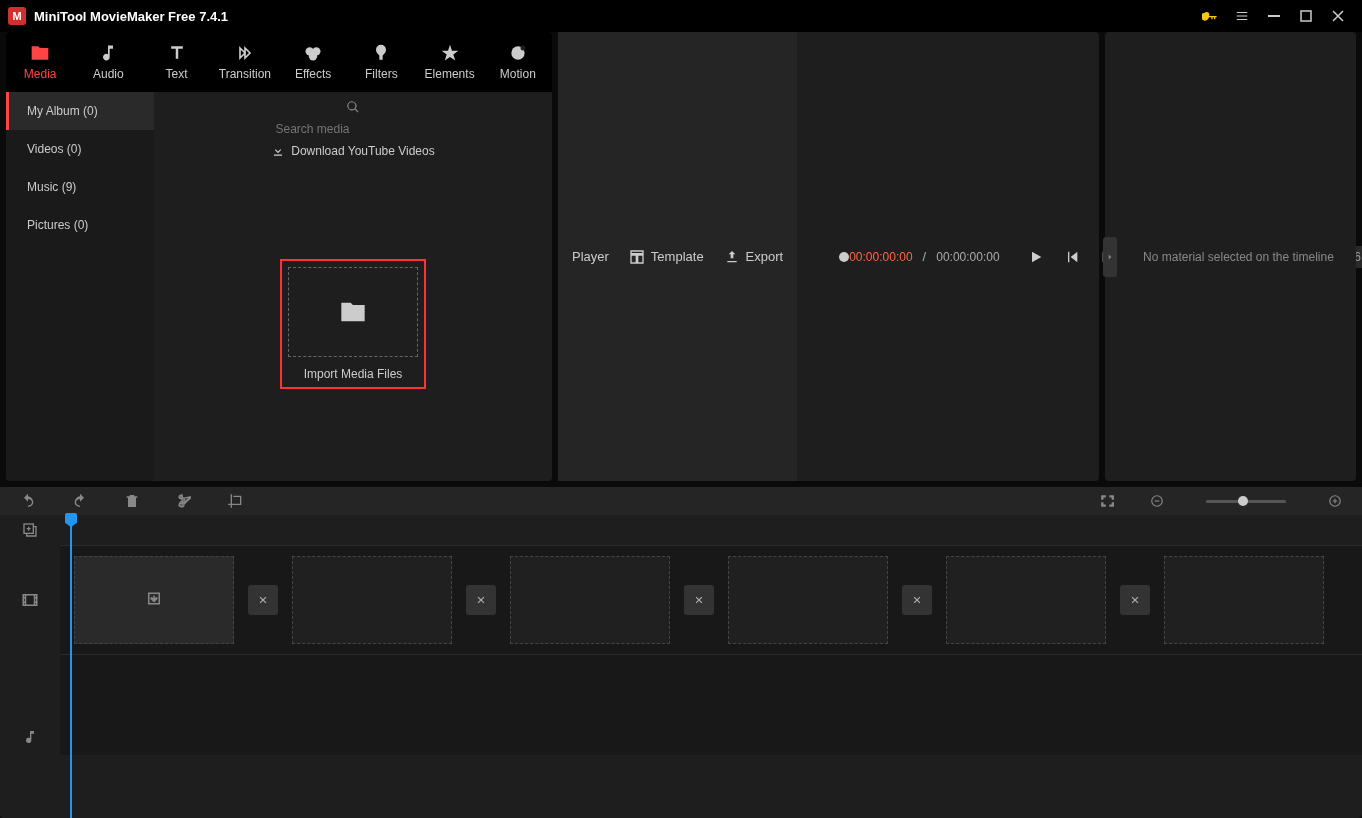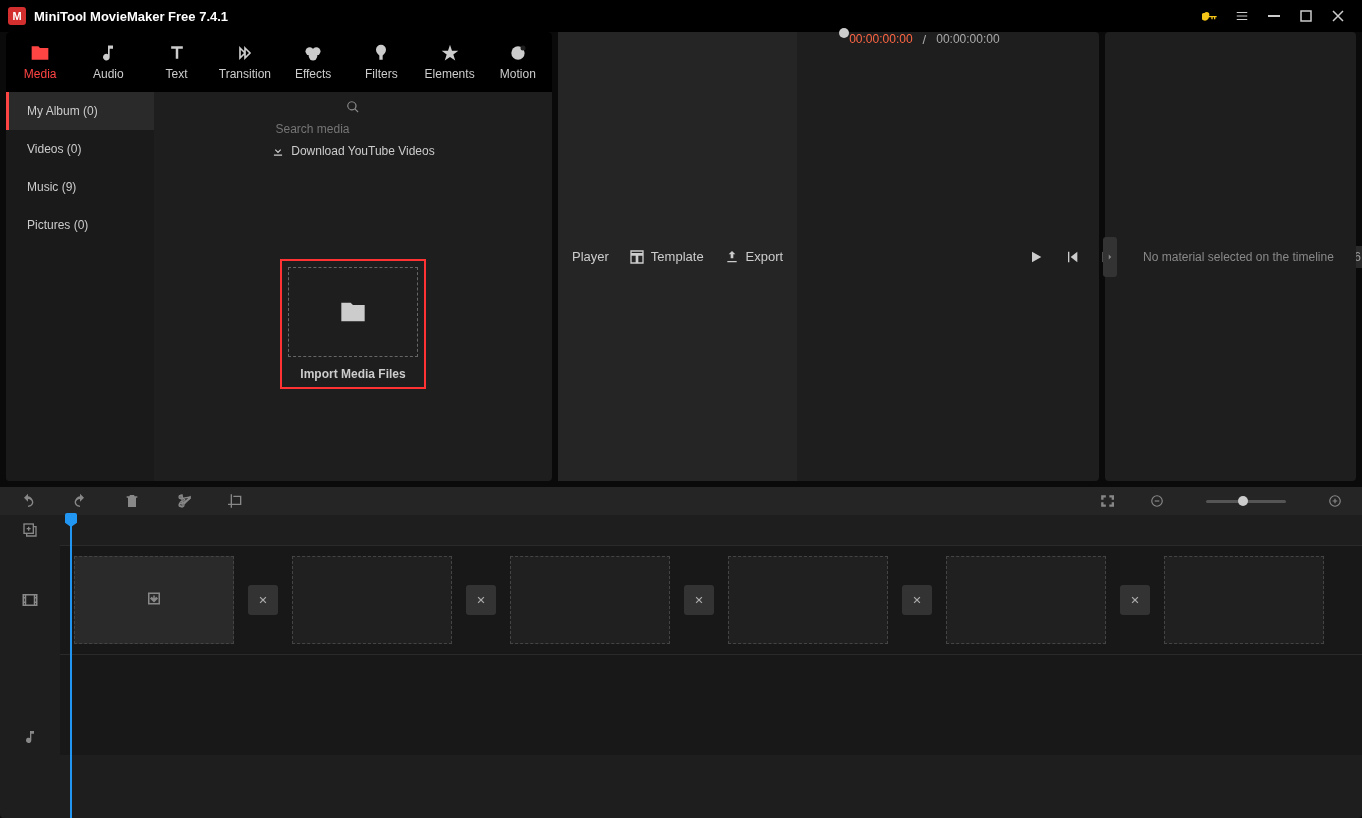--- a/index.html
+++ b/index.html
@@ -28,32 +28,32 @@
 .side-tabs { width: 148px; background: #1a1a1a; }
 .side-tab { padding: 12px 18px; font-size: 12px; color: #ccc; cursor: pointer; border-left: 3px solid transparent; }
 .side-tab.active { background: #2a2a2a; border-left-color: #ff4444; }
 
 .media-area { flex: 1; display: flex; flex-direction: column; }
 .media-header { display: flex; align-items: center; padding: 8px 14px; gap: 8px; flex-direction: column; }
 .search-input { background: transparent; border: none; color: #888; font-size: 12px; flex: 1; outline: none; }
 .dl-link { display: flex; align-items: center; gap: 6px; color: #ccc; font-size: 12px; cursor: pointer; }
 
 .import-zone { flex: 1; display: flex; align-items: center; justify-content: center; }
-.import-box { border: 2px solid #ff3333; padding: 6px; font-weight: bold; }
+.import-box { border: 2px solid #ff3333; padding: 6px; }
 .import-inner { border: 1px dashed #666; width: 130px; height: 90px; display: flex; align-items: center; justify-content: center; }
 .import-label { text-align: center; color: #ccc; font-size: 12px; margin-top: 10px; }
 
 
 .player-panel { background: #1e1e1e; display: flex; flex-direction: row; border-radius: 4px; }
 .player-header { display: flex; align-items: center; padding: 10px 14px; background: #252525; }
 .player-title { color: #ccc; font-size: 13px; }
 .hdr-spacer { flex: 1; }
 .hdr-btn { display: flex; align-items: center; gap: 6px; color: #ccc; font-size: 13px; cursor: pointer; margin-left: 20px; }
 .preview { flex: 1; margin: 14px; background: #000; }
-.scrub { display: flex; padding: 0 14px; gap: 10px; }
+.scrub { display: flex; align-items: center; padding: 0 14px; gap: 10px; }
 .scrub-track { flex: 1; height: 2px; background: #444; position: relative; }
 .scrub-dot { position: absolute; left: 0; top: -4px; width: 10px; height: 10px; border-radius: 50%; background: #ccc; }
 .time-cur { color: #ff6644; font-size: 12px; }
 .time-tot { color: #aaa; font-size: 12px; }
 .player-controls { display: flex; align-items: center; padding: 10px 14px; gap: 20px; }
 .pc-btn { color: #ccc; cursor: pointer; display: flex; align-items: center; }
 .vol-track { width: 90px; height: 3px; background: #888; position: relative; border-radius: 2px; }
 .vol-dot { position: absolute; right: 0; top: -4px; width: 11px; height: 11px; border-radius: 50%; background: #ccc; }
 .pc-spacer { flex: 1; }
 .aspect-sel { background: #2a2a2a; color: #999; padding: 4px 10px; font-size: 12px; display: flex; align-items: flex-start; gap: 18px; border-radius: 3px; }

